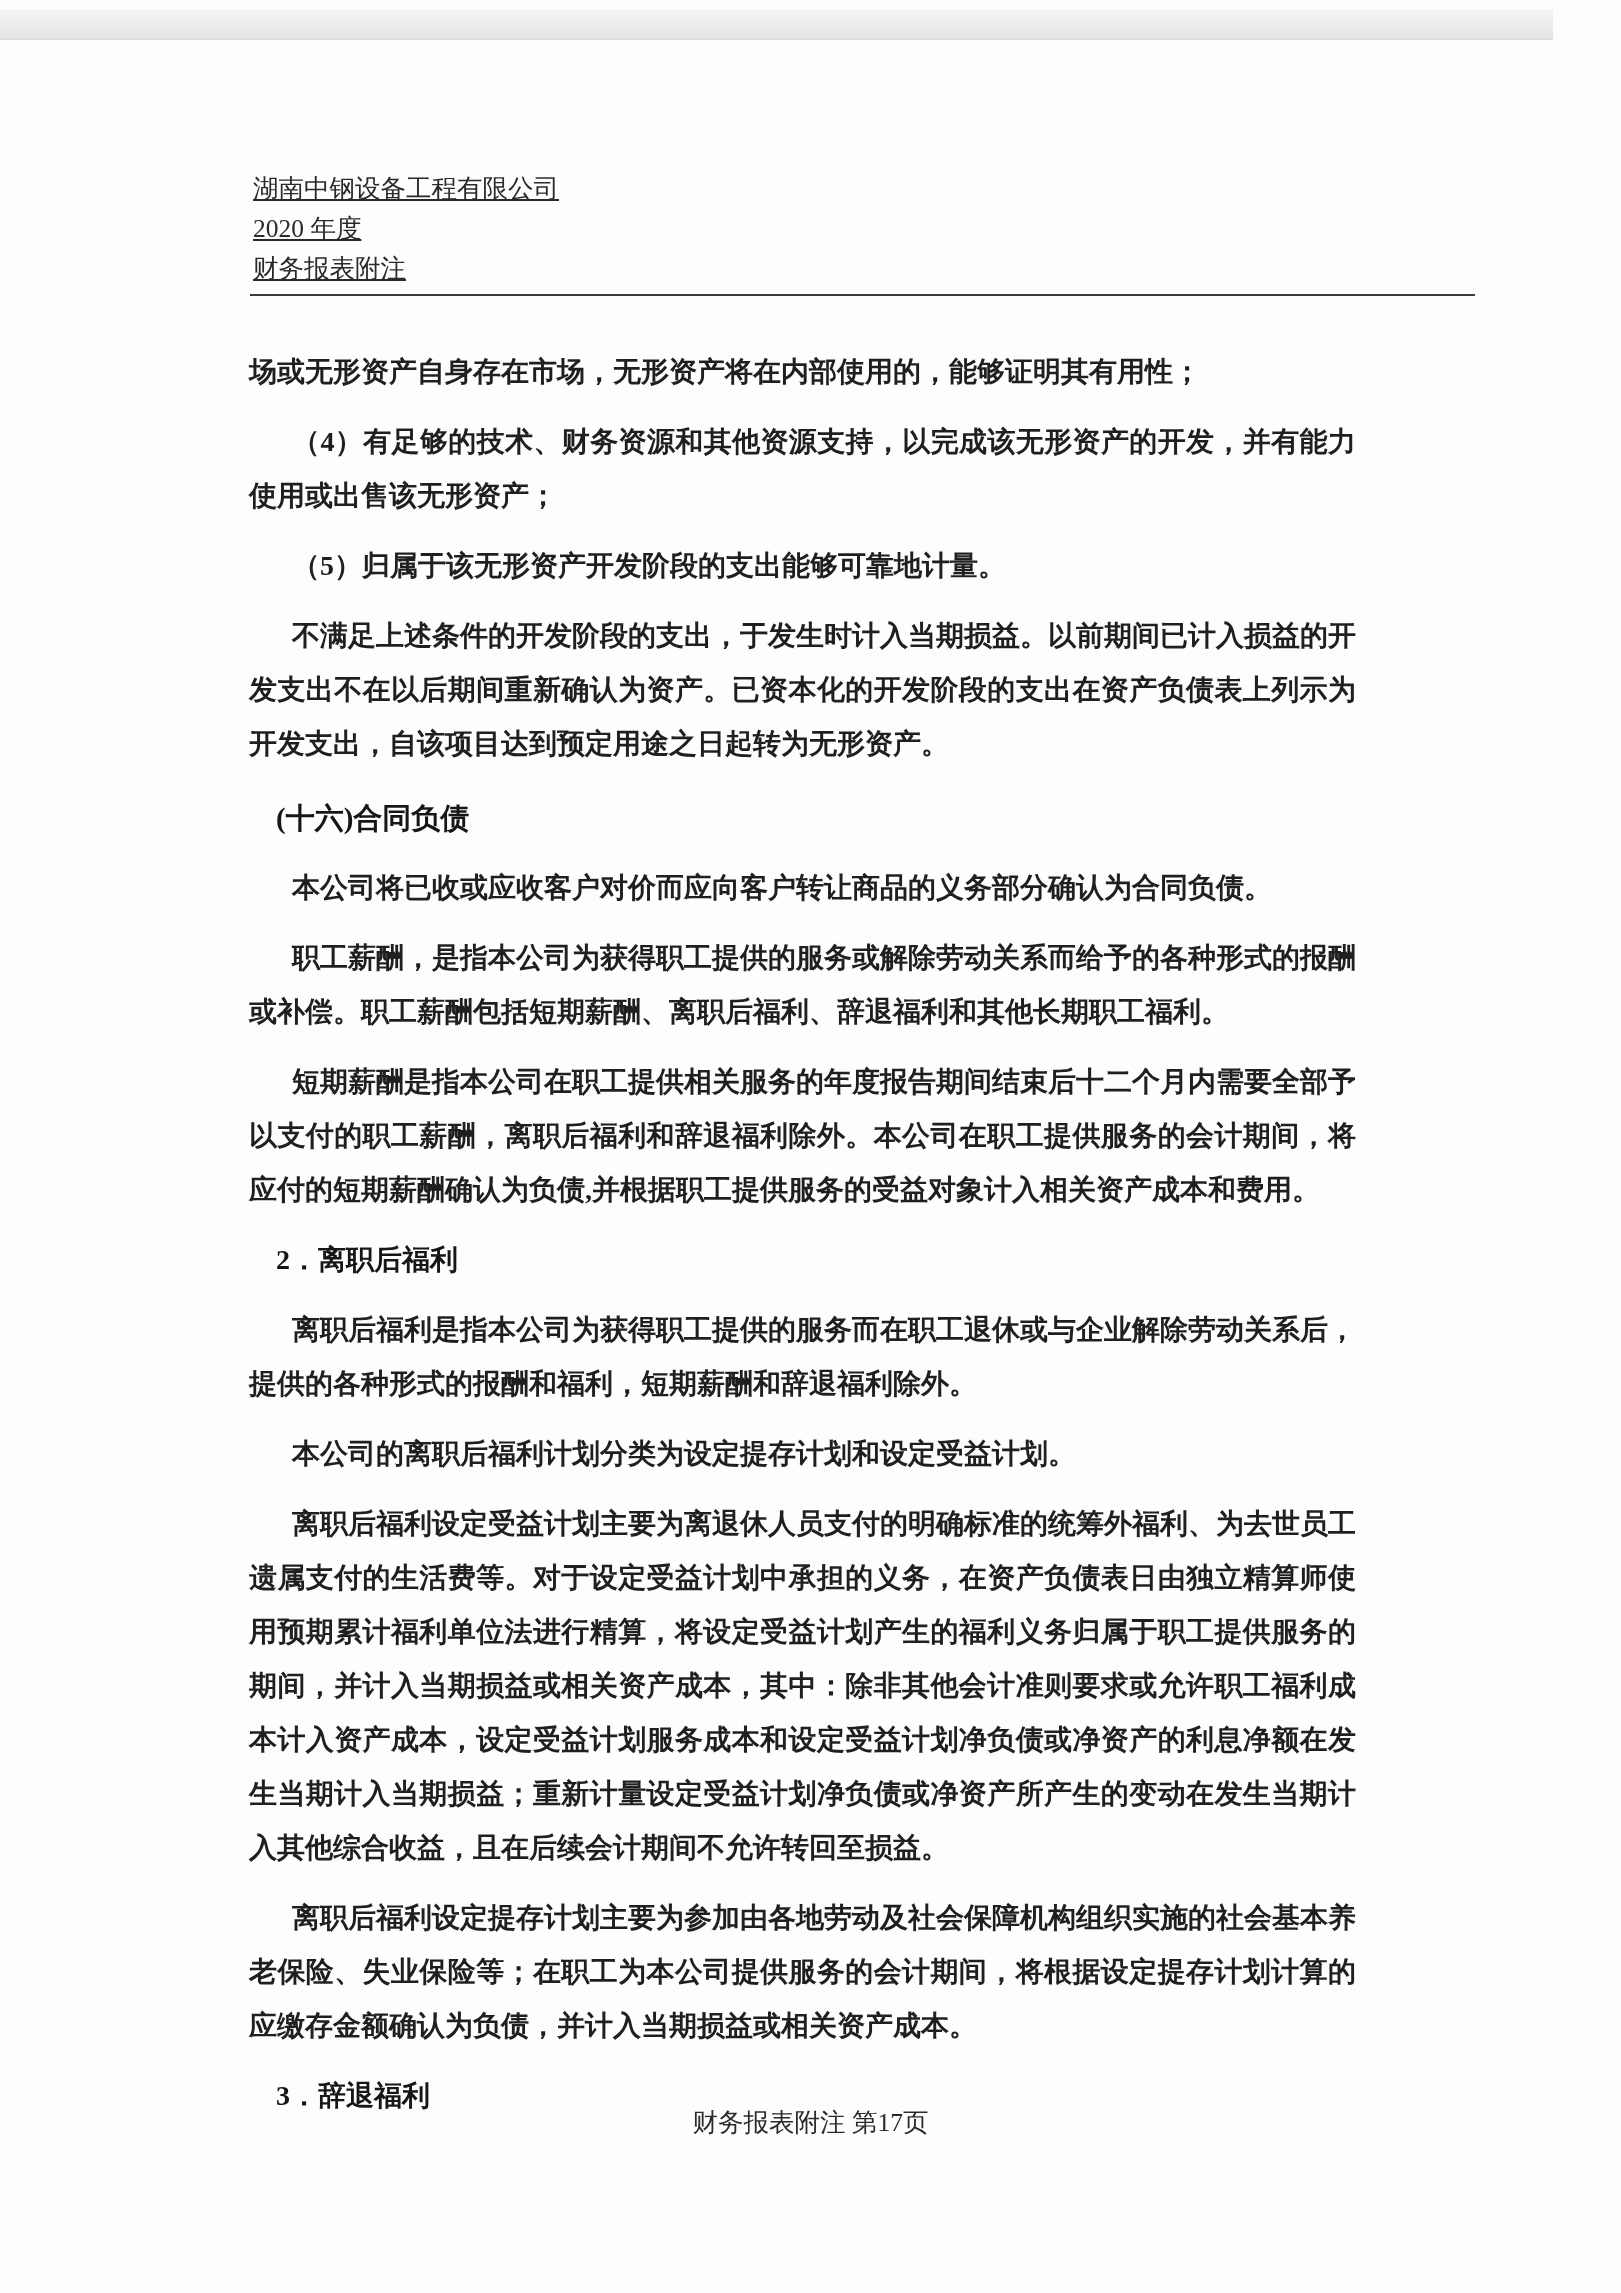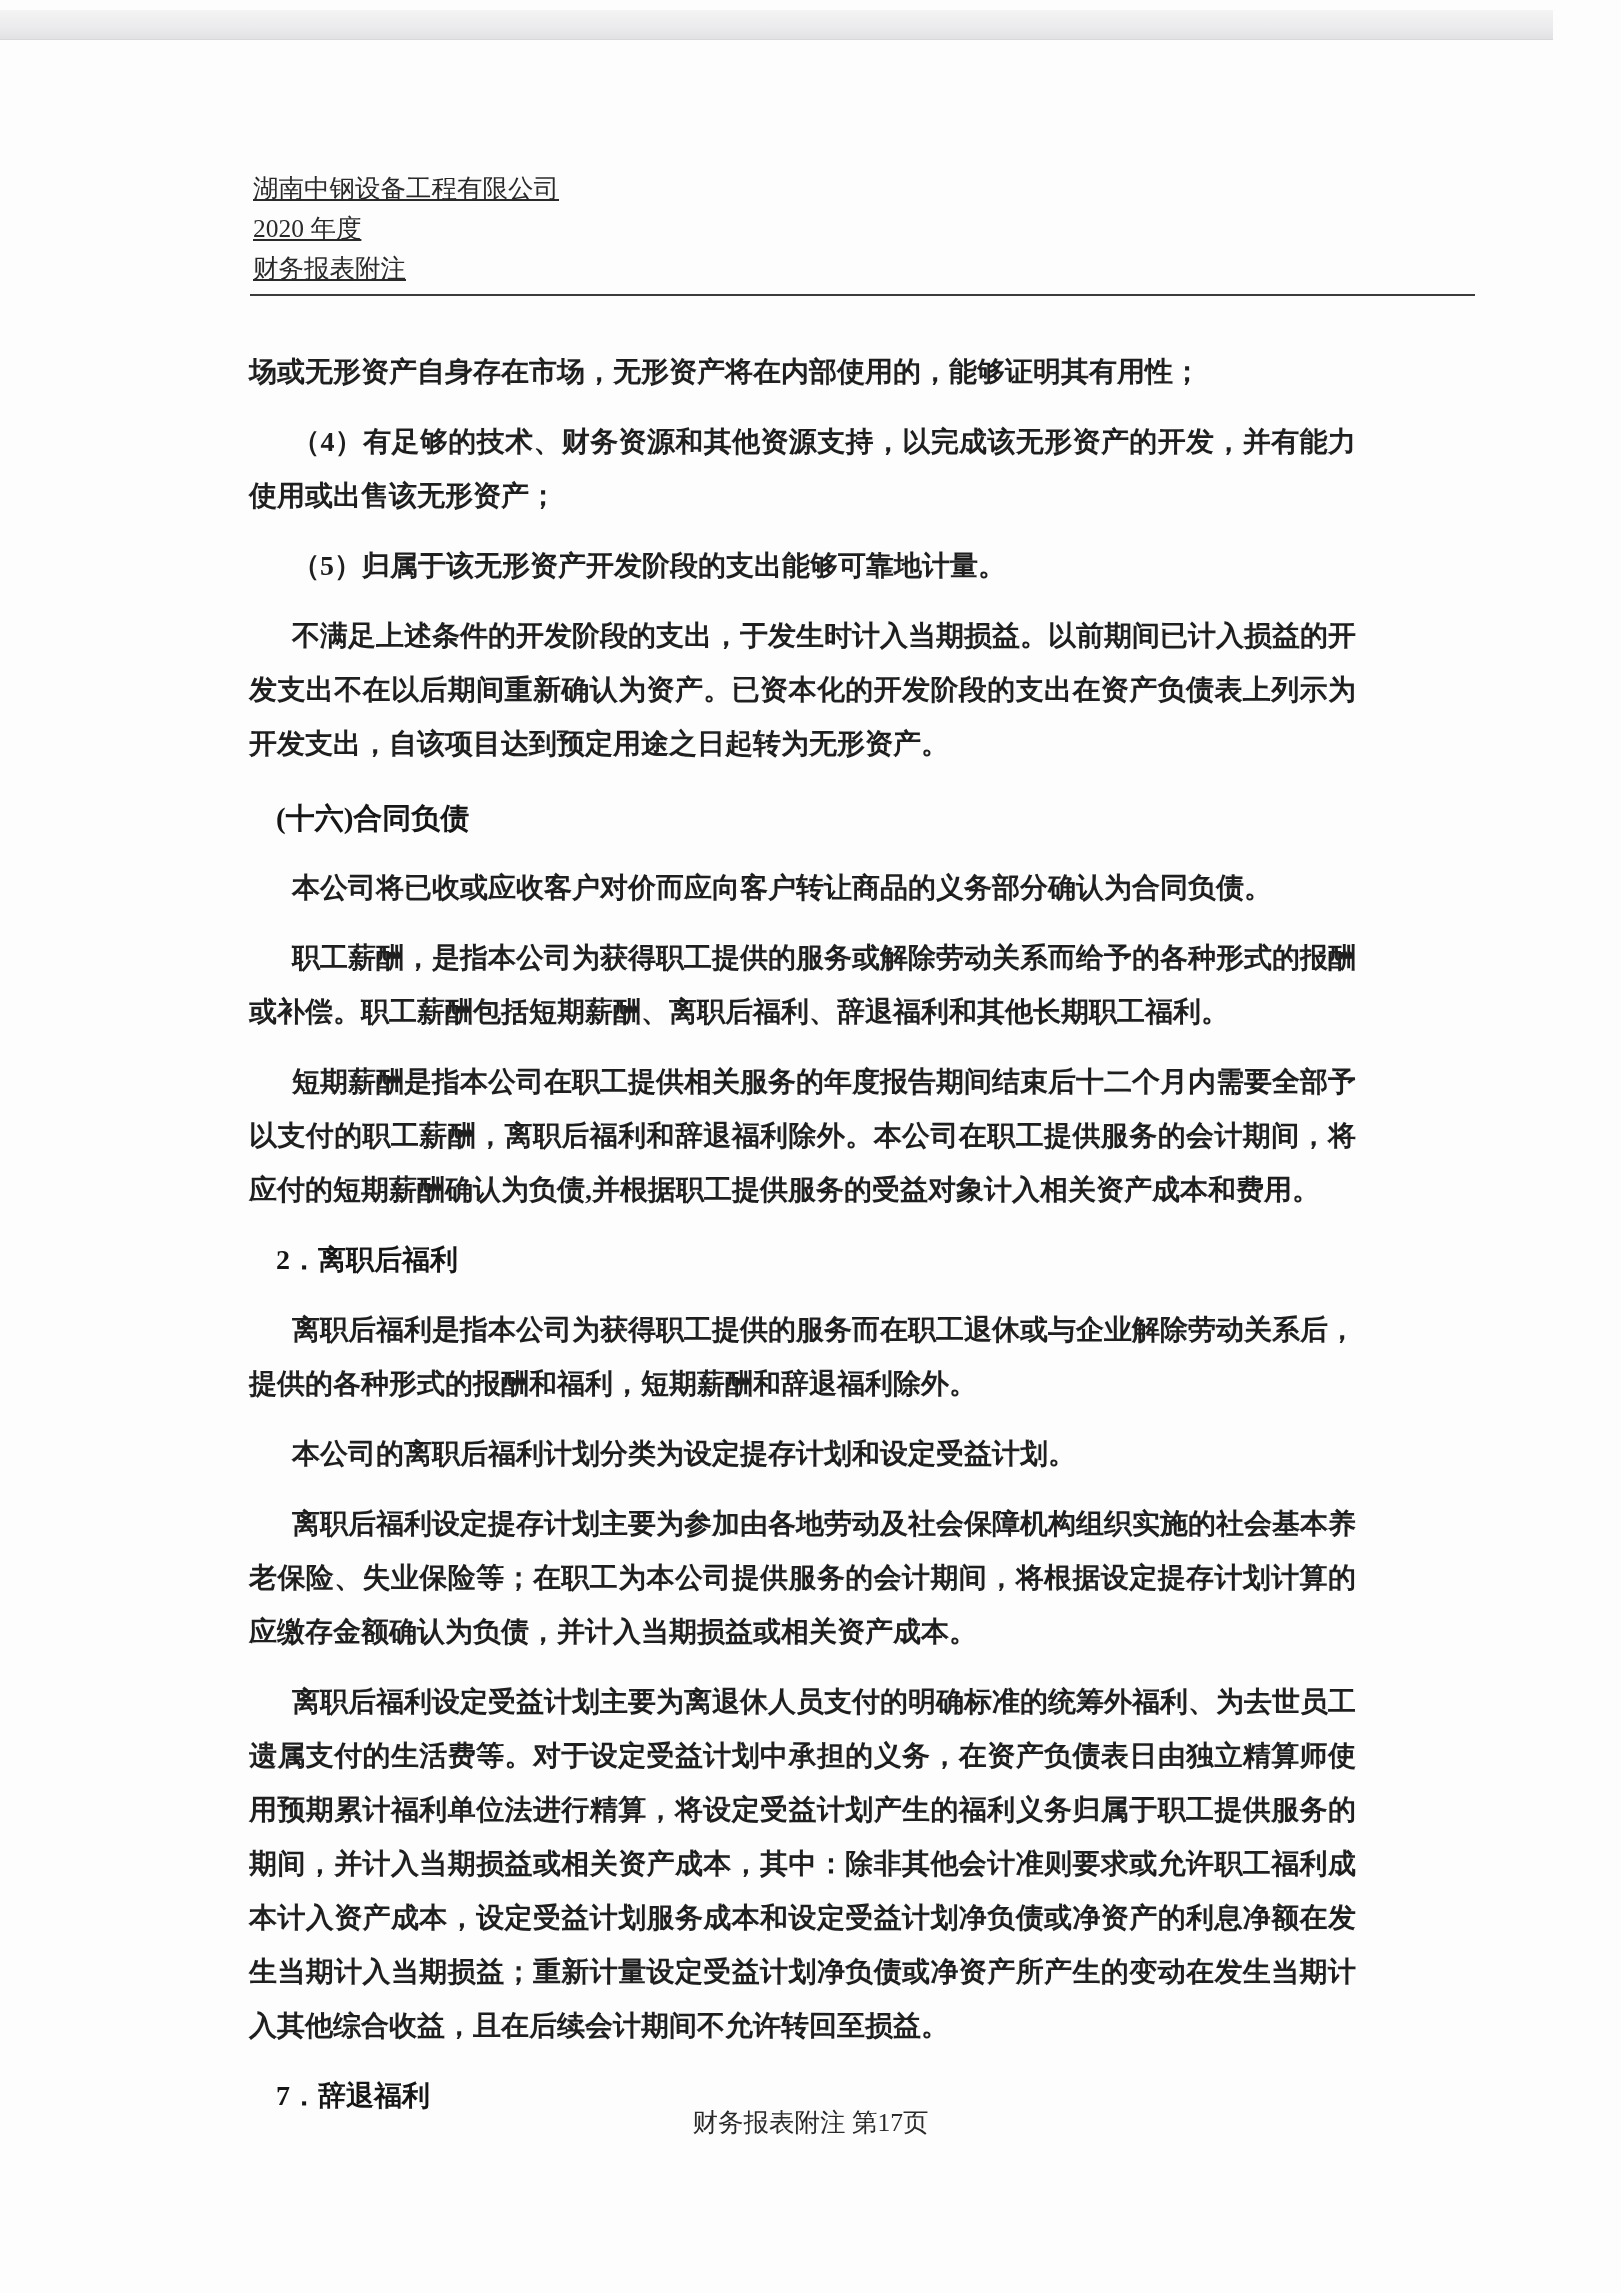--- a/index.html
+++ b/index.html
@@ -95,21 +95,21 @@
     <div class="para indent">（4）有足够的技术、财务资源和其他资源支持，以完成该无形资产的开发，并有能力使用或出售该无形资产；</div>
     <div class="para indent">（5）归属于该无形资产开发阶段的支出能够可靠地计量。</div>
     <div class="para indent">不满足上述条件的开发阶段的支出，于发生时计入当期损益。以前期间已计入损益的开发支出不在以后期间重新确认为资产。已资本化的开发阶段的支出在资产负债表上列示为开发支出，自该项目达到预定用途之日起转为无形资产。</div>
     <div class="section-heading">(十六)合同负债</div>
     <div class="para indent">本公司将已收或应收客户对价而应向客户转让商品的义务部分确认为合同负债。</div>
     <div class="para indent">职工薪酬，是指本公司为获得职工提供的服务或解除劳动关系而给予的各种形式的报酬或补偿。职工薪酬包括短期薪酬、离职后福利、辞退福利和其他长期职工福利。</div>
     <div class="para indent">短期薪酬是指本公司在职工提供相关服务的年度报告期间结束后十二个月内需要全部予以支付的职工薪酬，离职后福利和辞退福利除外。本公司在职工提供服务的会计期间，将应付的短期薪酬确认为负债,并根据职工提供服务的受益对象计入相关资产成本和费用。</div>
     <div class="sub-heading">2．离职后福利</div>
     <div class="para indent">离职后福利是指本公司为获得职工提供的服务而在职工退休或与企业解除劳动关系后，提供的各种形式的报酬和福利，短期薪酬和辞退福利除外。</div>
     <div class="para indent">本公司的离职后福利计划分类为设定提存计划和设定受益计划。</div>
+    <div class="para indent">离职后福利设定受益计划主要为离退休人员支付的明确标准的统筹外福利、为去世员工遗属支付的生活费等。对于设定受益计划中承担的义务，在资产负债表日由独立精算师使用预期累计福利单位法进行精算，将设定受益计划产生的福利义务归属于职工提供服务的期间，并计入当期损益或相关资产成本，其中：除非其他会计准则要求或允许职工福利成本计入资产成本，设定受益计划服务成本和设定受益计划净负债或净资产的利息净额在发生当期计入当期损益；重新计量设定受益计划净负债或净资产所产生的变动在发生当期计入其他综合收益，且在后续会计期间不允许转回至损益。</div>
     <div class="para indent">离职后福利设定提存计划主要为参加由各地劳动及社会保障机构组织实施的社会基本养老保险、失业保险等；在职工为本公司提供服务的会计期间，将根据设定提存计划计算的应缴存金额确认为负债，并计入当期损益或相关资产成本。</div>
-    <div class="para indent">离职后福利设定受益计划主要为离退休人员支付的明确标准的统筹外福利、为去世员工遗属支付的生活费等。对于设定受益计划中承担的义务，在资产负债表日由独立精算师使用预期累计福利单位法进行精算，将设定受益计划产生的福利义务归属于职工提供服务的期间，并计入当期损益或相关资产成本，其中：除非其他会计准则要求或允许职工福利成本计入资产成本，设定受益计划服务成本和设定受益计划净负债或净资产的利息净额在发生当期计入当期损益；重新计量设定受益计划净负债或净资产所产生的变动在发生当期计入其他综合收益，且在后续会计期间不允许转回至损益。</div>
-    <div class="sub-heading">7．辞退福利</div>
+    <div class="sub-heading">3．辞退福利</div>
   </div>
 
 <div class="page-footer">
   <span>财务报表附注 第17页</span>
 </div>
 
 
 </body></html>

